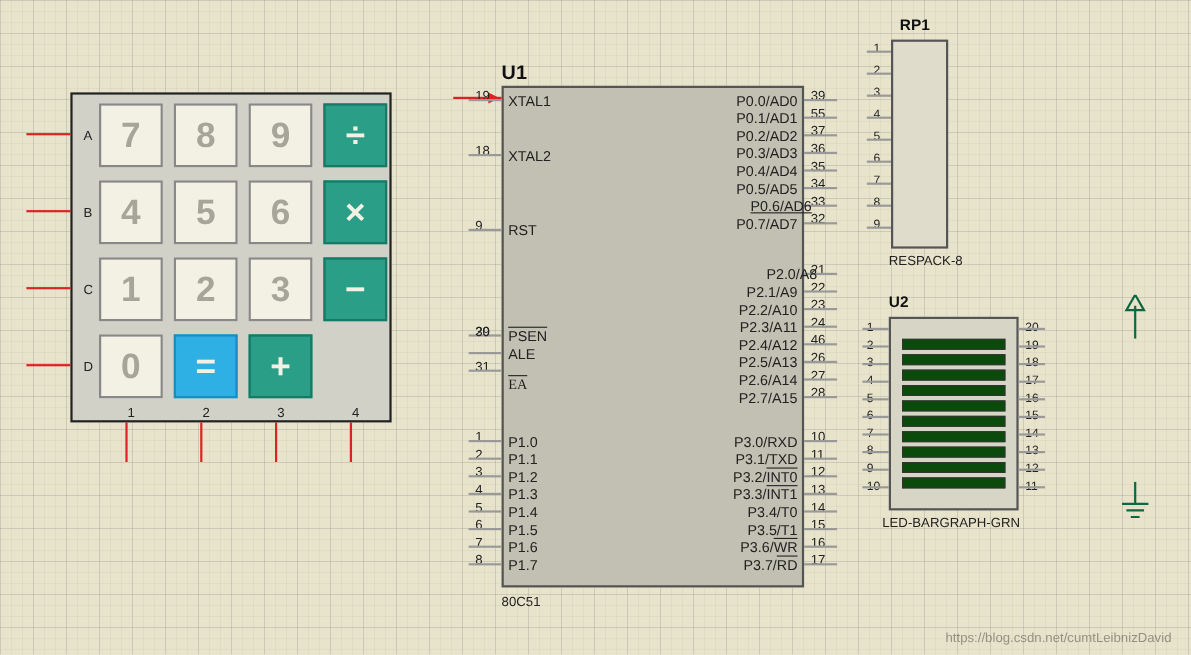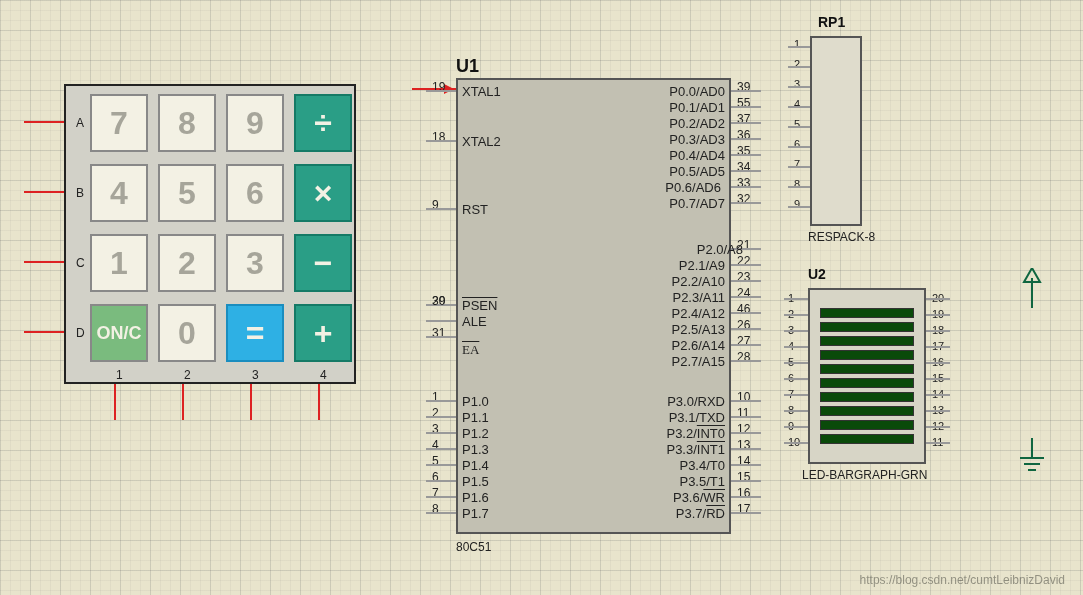--- a/index.html
+++ b/index.html
@@ -146,21 +146,20 @@
     <div class="key">4</div>
     <div class="key">5</div>
     <div class="key">6</div>
     <div class="key key-op">×</div>
 
     <div class="key">1</div>
     <div class="key">2</div>
     <div class="key">3</div>
     <div class="key key-op">−</div>
 
-    <div class="key key-onc">ON/C</div>
     <div class="key">0</div>
     <div class="key key-eq">=</div>
     <div class="key key-op">+</div>
   </div>
 </div>
 
 <div class="red-line" style="left:24px; top:121px; width:40px; height:2px;"></div>
 <div class="red-line" style="left:24px; top:191px; width:40px; height:2px;"></div>
 <div class="red-line" style="left:24px; top:261px; width:40px; height:2px;"></div>
 <div class="red-line" style="left:24px; top:331px; width:40px; height:2px;"></div>
@@ -265,21 +264,21 @@
 <div class="pin-stub" style="left: 731px; top: 138px; width: 30px;"></div>
 <span class="pin-in" style="right: 358px; top: 132px; left: auto; text-align: right;">P0.3/AD3</span>
 <span class="pin-txt" style="left: 737px; top: 144px;">35</span>
 <div class="pin-stub" style="left: 731px; top: 154px; width: 30px;"></div>
 <span class="pin-in" style="right: 358px; top: 148px; left: auto; text-align: right;">P0.4/AD4</span>
 <span class="pin-txt" style="left: 737px; top: 160px;">34</span>
 <div class="pin-stub" style="left: 731px; top: 170px; width: 30px;"></div>
 <span class="pin-in" style="right: 358px; top: 164px; left: auto; text-align: right;">P0.5/AD5</span>
 <span class="pin-txt" style="left: 737px; top: 176px;">33</span>
 <div class="pin-stub" style="left: 731px; top: 186px; width: 30px;"></div>
-<span class="pin-in" style="right: 362px; top: 180px; left: auto; text-align: left;">P0.6/AD6</span>
+<span class="pin-in" style="right: 345px; top: 180px; left: auto; text-align: left; text-decoration: underline;">P0.6/AD6</span>
 <span class="pin-txt" style="left: 737px; top: 192px;">32</span>
 <div class="pin-stub" style="left: 731px; top: 202px; width: 30px;"></div>
 <span class="pin-in" style="right: 358px; top: 196px; left: auto; text-align: right;">P0.7/AD7</span>
 <span class="pin-txt" style="left: 737px; top: 238px;">21</span>
 <div class="pin-stub" style="left: 731px; top: 248px; width: 30px;"></div>
 <span class="pin-in" style="right: 340px; top: 242px; left: auto; text-align: left;">P2.0/A8</span>
 <span class="pin-txt" style="left: 737px; top: 254px;">22</span>
 <div class="pin-stub" style="left: 731px; top: 264px; width: 30px;"></div>
 <span class="pin-in" style="right: 358px; top: 258px; left: auto; text-align: right;">P2.1/A9</span>
 <span class="pin-txt" style="left: 737px; top: 270px;">23</span>

